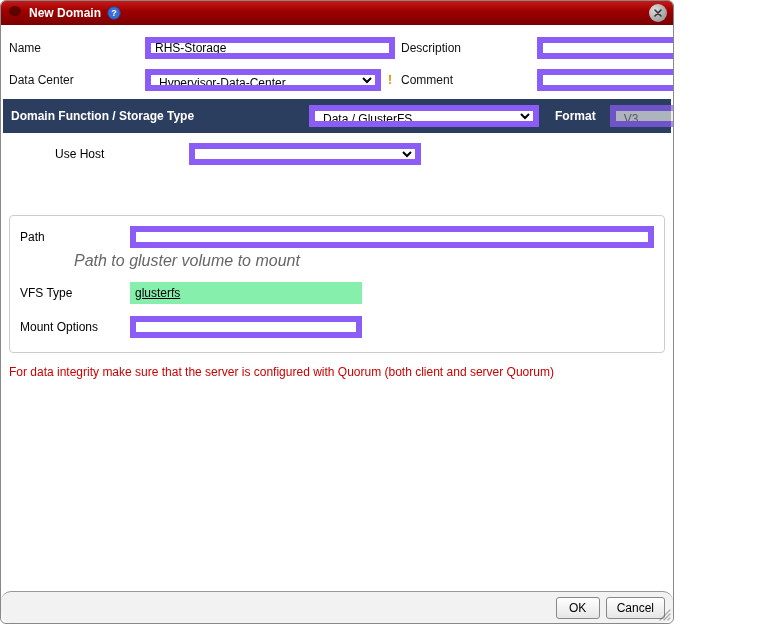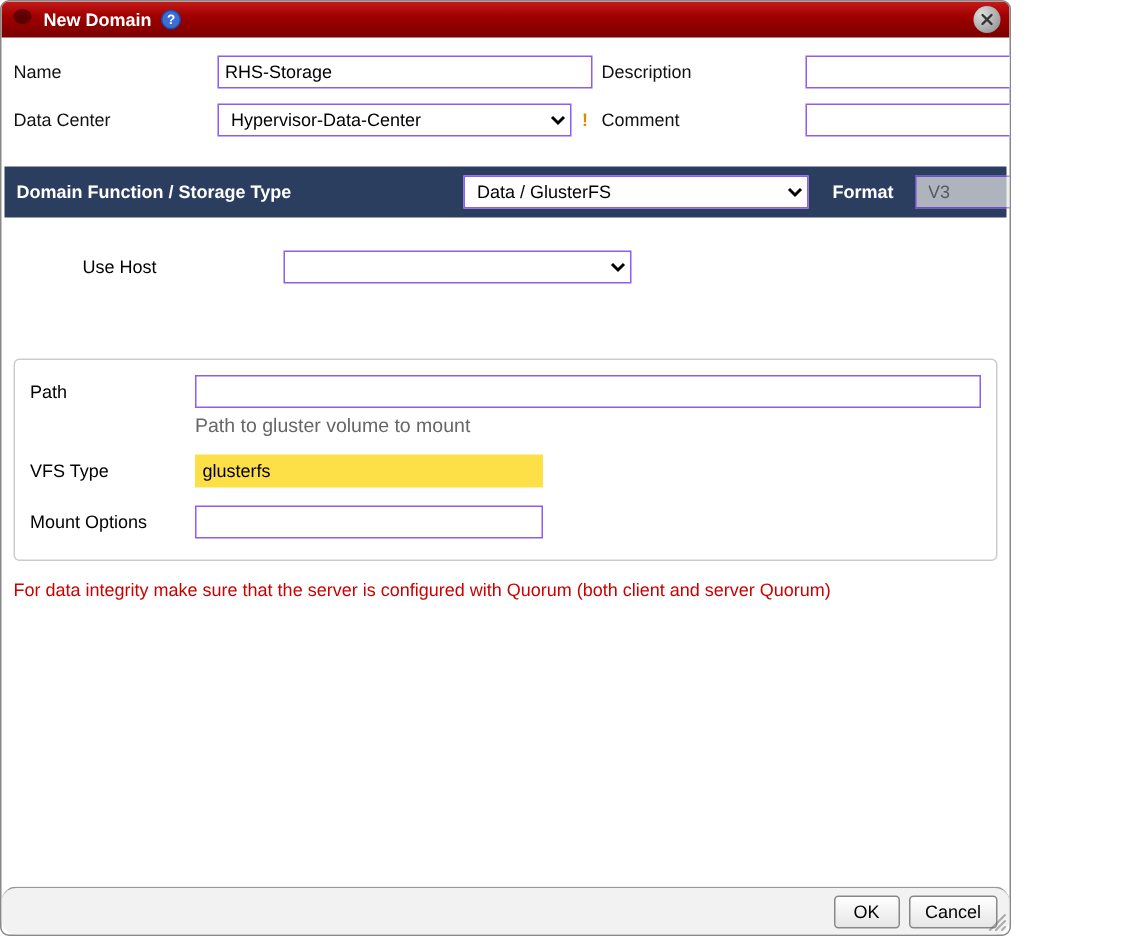--- a/index.html
+++ b/index.html
@@ -65,21 +65,21 @@
     row-gap: 10px;
     column-gap: 6px;
     align-items: center;
     padding: 6px 2px 8px 2px;
   }
   .lbl {
     color: #111;
   }
   input.txt, select.sel {
     height: 22px;
-    border: 1px solid #8b5cf6;
+    border: 6px solid #8b5cf6;
     background: #fff;
     font: inherit;
     padding: 0 4px;
   }
   select.sel {
     padding-right: 26px;
   }
   .warn {
     color: #e08a00;
     font-weight: bold;
@@ -90,21 +90,21 @@
   }
   .bar {
     background: #2c3e60;
     color: #fff;
     height: 34px;
     display: flex;
     align-items: center;
     padding: 0 8px;
     font-weight: bold;
     gap: 8px;
-    margin: 12px -4px;
+    margin: 0 -4px;
   }
   .bar .bar-label {
     flex: 0 0 290px;
   }
   .bar select.sel {
     flex: 0 0 230px;
     height: 22px;
     color: #000;
     font-weight: normal;
   }
@@ -146,29 +146,31 @@
     align-items: center;
     margin-bottom: 4px;
   }
   .lrow .lrlabel {
     width: 110px;
   }
   .lrow input.txt {
     flex: 1;
   }
   .hint {
+    font-style: italic;
     color: #666;
-    margin: 0 0 12px 110px;
-    font-size: 13px;
+    margin: 0 0 12px 54px;
+    font-size: 16px;
   }
   .lrow.vfs input.txt {
     width: 232px;
     flex: none;
     border: 1px solid transparent;
-    background: #fde047;
+    background: #86efac;
+    text-decoration: underline;
   }
   .lrow.mount input.txt {
     width: 232px;
     flex: none;
   }
   .integrity {
     color: #c00;
     padding: 4px 2px;
     font-size: 12px;
   }

